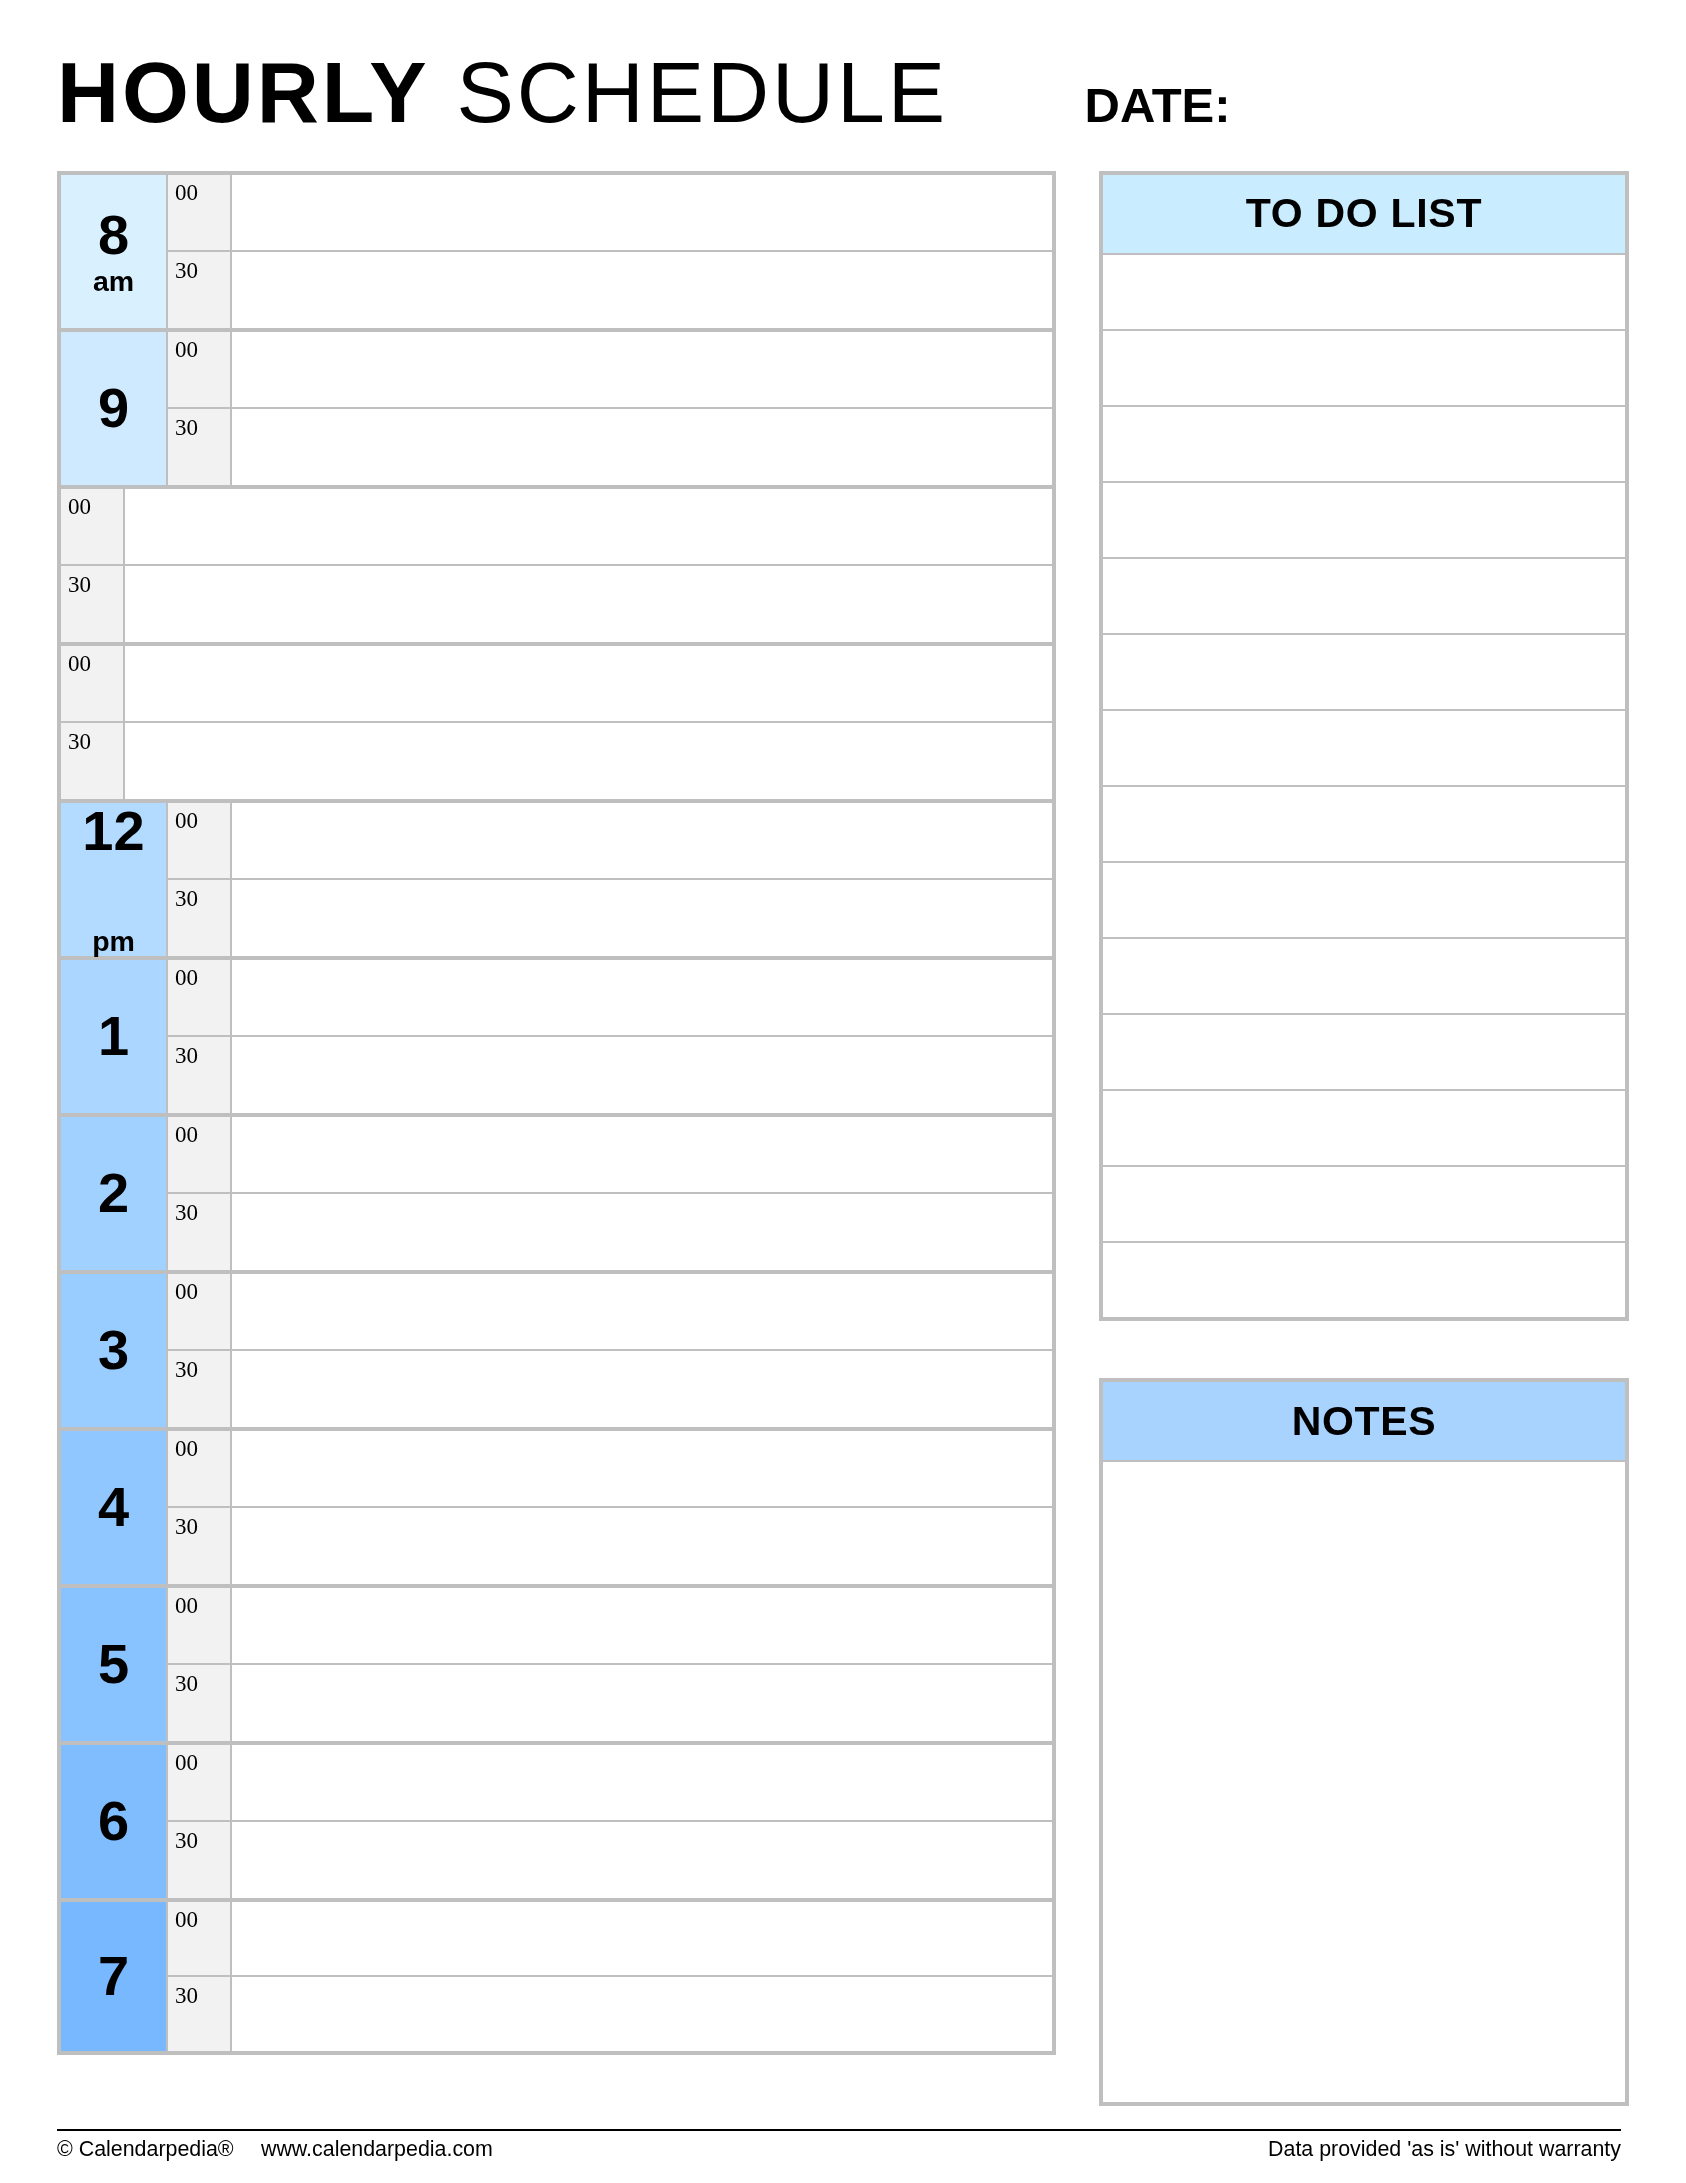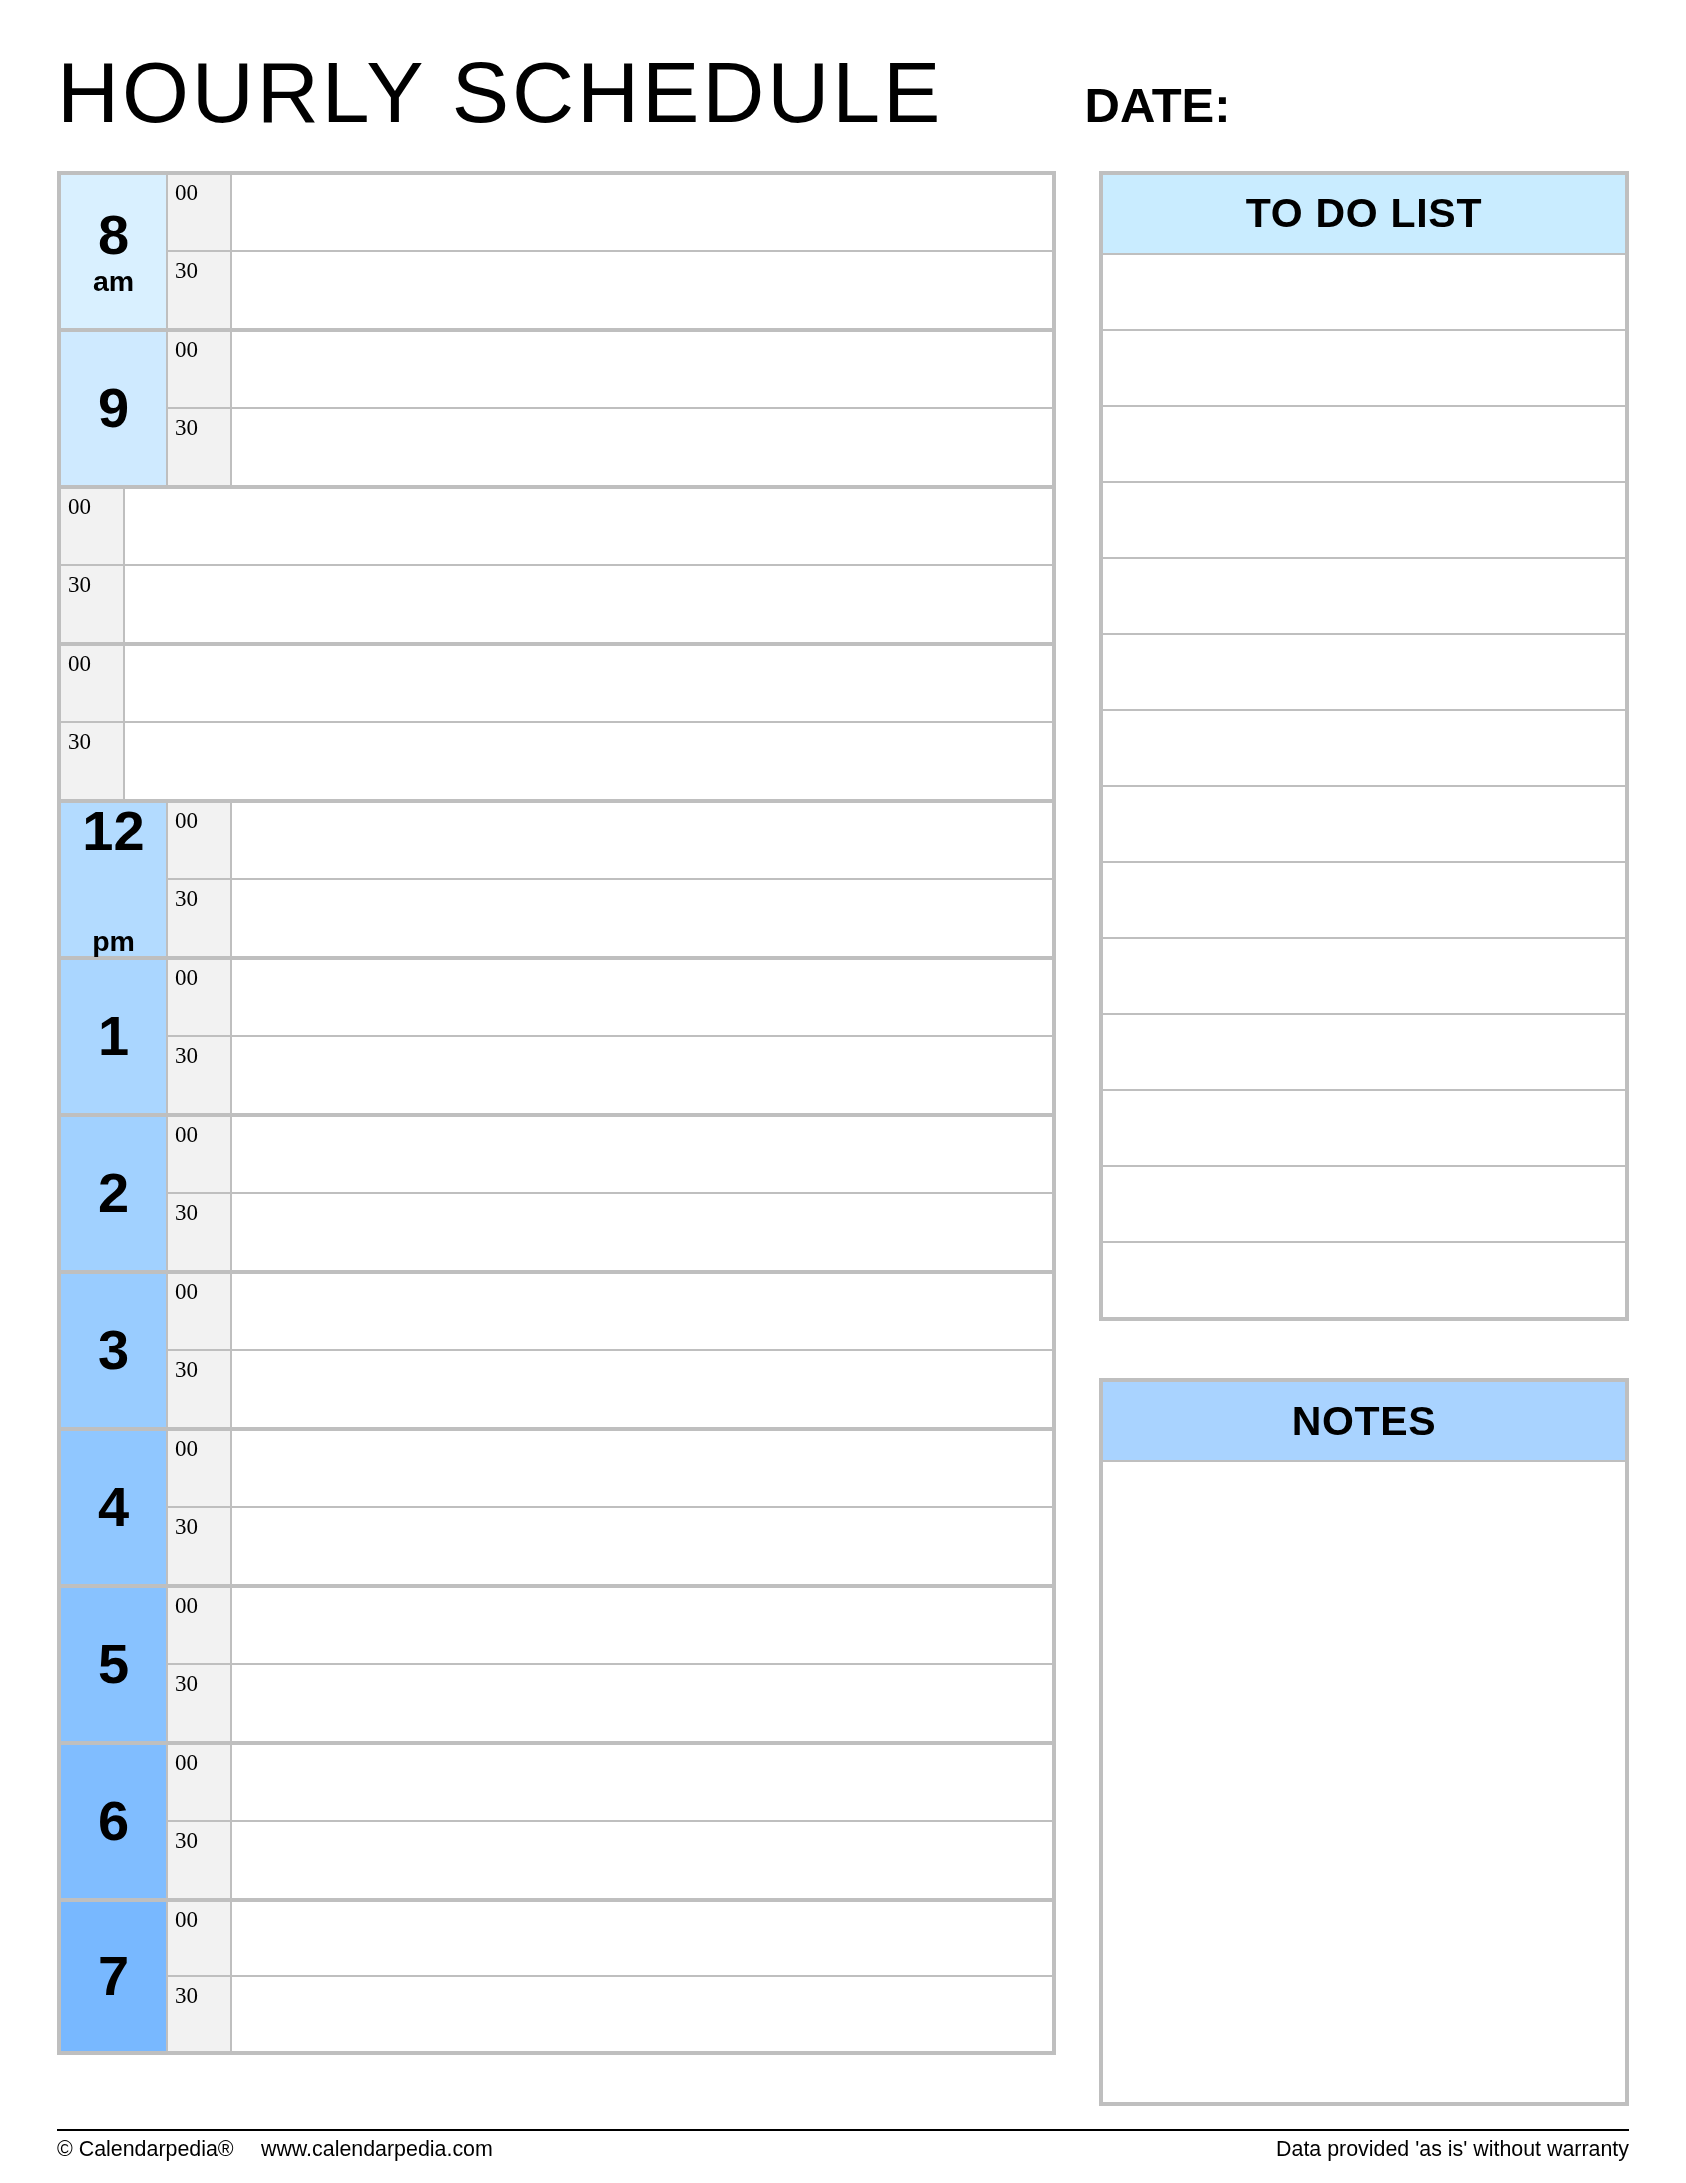--- a/index.html
+++ b/index.html
@@ -20,21 +20,21 @@
     display: flex;
     align-items: baseline;
     margin-bottom: 28.5px;
   }
   .title {
     font-size: 86px;
     letter-spacing: 2.9px;
     flex: 0 0 auto;
     width: 999px;
   }
-  .title .bold { font-weight: 400; text-align: center; }
+  .title .bold { font-weight: 700; text-align: center; }
   .title .light { font-weight: 400; }
   .date-label {
     font-size: 49px;
     font-weight: 900;
     margin-left: 28.5px;
   }
   .columns {
     display: flex;
     gap: 43px;
   }
@@ -126,21 +126,21 @@
   .tint-6 { background: #a1d1ff; }
   .tint-7 { background: #99ccff; }
   .tint-8 { background: #90c7ff; }
   .tint-9 { background: #88c2ff; }
   .tint-10 { background: #80bdff; }
   .tint-11 { background: #78b8ff; }
 
   .footer {
     position: absolute;
     left: 57px;
-    right: 57px;
+    right: 65px;
     bottom: 21.4px;
     border-top: 2.1px solid #000;
     padding-top: 5.7px;
     display: flex;
     justify-content: space-between;
     font-size: 21.4px;
   }
   .footer-left span { margin-right: 21.4px; }
 </style>
 </head>

